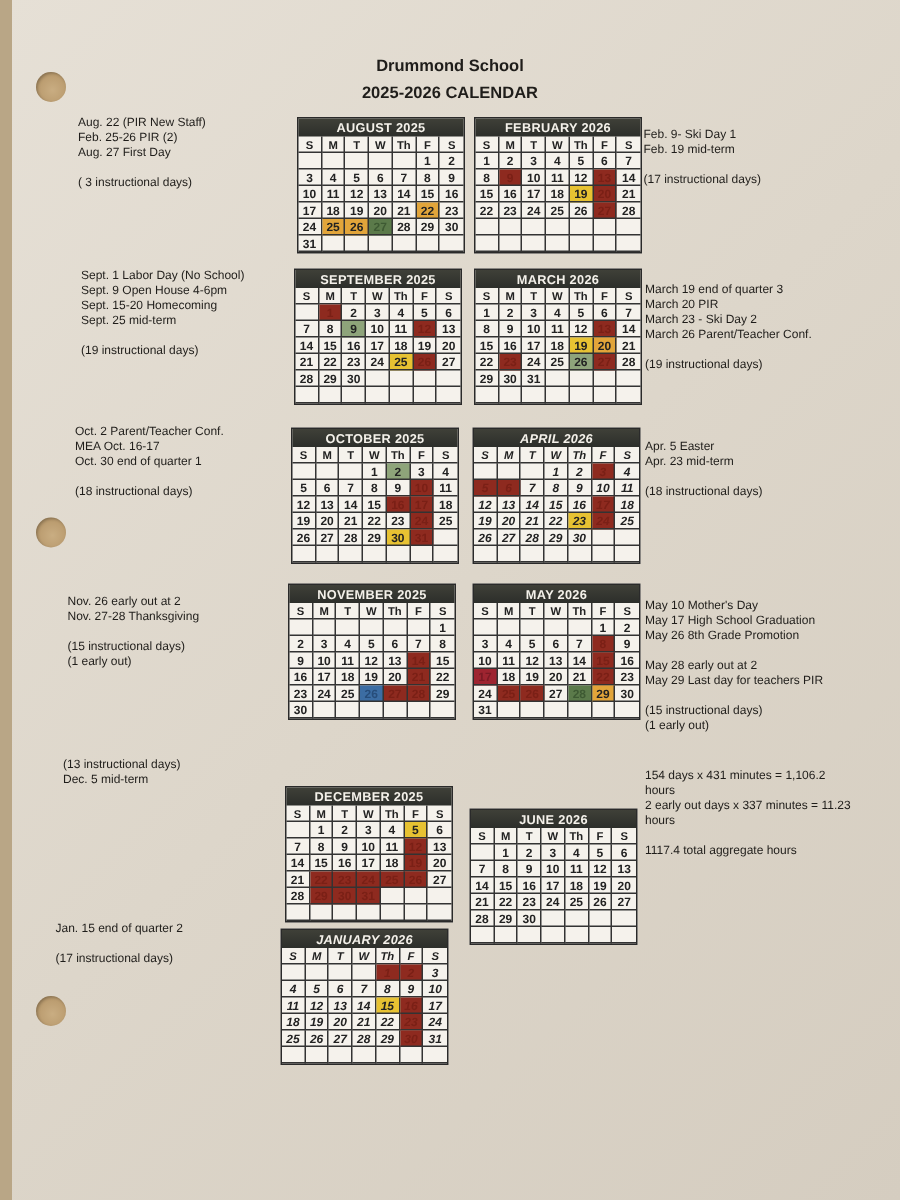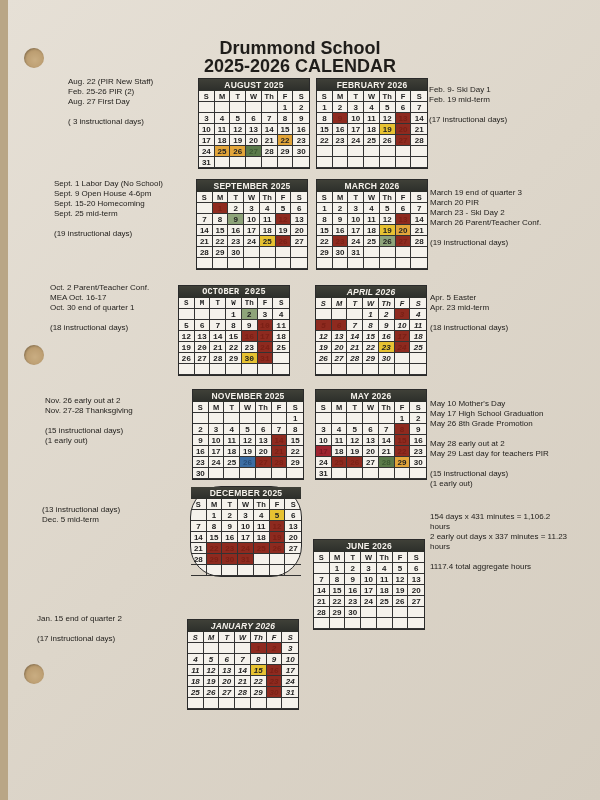--- a/index.html
+++ b/index.html
@@ -7,21 +7,21 @@
     width:600px; height:800px; overflow:hidden;
     background: linear-gradient(135deg,#e6e0d6 0%,#ddd6ca 50%,#d5cdc0 100%);
     font-family: "Liberation Sans", sans-serif;
     color:#1f1d1a;
     position:relative;
   }
   .edge { position:absolute; left:0; top:0; width:8px; height:800px; background:#b9a686; }
   .hole { position:absolute; left:24px; width:20px; height:20px; border-radius:50%;
           background: radial-gradient(circle at 55% 60%, #c9ad82 0%, #b8996c 70%, #a78a60 100%);
           box-shadow: inset 1px 1px 2px rgba(0,0,0,.25); }
-  .title { position:absolute; left:0; width:600px; text-align:center; font-weight:bold; font-size:18px; }
+  .title { position:absolute; left:0; width:600px; text-align:center; font-weight:bold; font-size:11px; }
   .t1 { top:38px; }
   .t2 { top:56px; }
 
   .cal { position:absolute; width:110px; border:1px solid #2a2a2a; background:#f5f2ec; }
   .cal .hdr { background:linear-gradient(#3f4038,#2c2e2a); color:#f4f1ea; font-weight:bold;
               font-size:8.5px; text-align:center; height:12px; line-height:12px; letter-spacing:.2px; }
   .grid { display:grid; grid-template-columns:repeat(7,1fr); }
   .cell { height:11px; line-height:11px; font-size:8px; text-align:center; font-weight:bold;
           border-right:1px solid #333; border-bottom:1px solid #333; box-sizing:border-box; color:#222; }
   .cell:nth-child(7n) { border-right:none; }
@@ -258,21 +258,21 @@
       <div class="cell"></div>
       <div class="cell"></div>
       <div class="cell"></div>
       <div class="cell"></div>
       <div class="cell"></div>
       <div class="cell"></div>
       <div class="cell"></div>
       <div class="cell"></div>
     </div>
   </div>
-<div class="cal" style="left:178px;top:285px;font-family:Liberation Mono, monospace;">
+<div class="cal" style="left:194px;top:285px;">
     <div class="hdr">OCTOBER 2025</div>
     <div class="grid">
       <div class="cell dow">S</div>
       <div class="cell dow">M</div>
       <div class="cell dow">T</div>
       <div class="cell dow">W</div>
       <div class="cell dow">Th</div>
       <div class="cell dow">F</div>
       <div class="cell dow">S</div>
       <div class="cell"></div>
@@ -474,21 +474,21 @@
       <div class="cell">30</div>
       <div class="cell">31</div>
       <div class="cell"></div>
       <div class="cell"></div>
       <div class="cell"></div>
       <div class="cell"></div>
       <div class="cell"></div>
       <div class="cell"></div>
     </div>
   </div>
-<div class="cal" style="left:190px;top:486px;border-radius:31px;">
+<div class="cal" style="left:190px;top:524px;">
     <div class="hdr">DECEMBER 2025</div>
     <div class="grid">
       <div class="cell dow">S</div>
       <div class="cell dow">M</div>
       <div class="cell dow">T</div>
       <div class="cell dow">W</div>
       <div class="cell dow">Th</div>
       <div class="cell dow">F</div>
       <div class="cell dow">S</div>
       <div class="cell"></div>
@@ -637,21 +637,21 @@
       <div class="cell"></div>
       <div class="cell"></div>
       <div class="cell"></div>
       <div class="cell"></div>
       <div class="cell"></div>
       <div class="cell"></div>
       <div class="cell"></div>
     </div>
   </div>
 
-<div class="note" style="left:68px;top:77px;">
+<div class="note" style="left:52px;top:77px;">
     <div>Aug. 22 (PIR New Staff)</div>
     <div>Feb. 25-26 PIR (2)</div>
     <div>Aug. 27 First Day</div>
     <div class="gap"></div>
     <div>( 3 instructional days)</div>
   </div>
 <div class="note" style="left:54px;top:179px;">
     <div>Sept. 1 Labor Day (No School)</div>
     <div>Sept. 9 Open House 4-6pm</div>
     <div>Sept. 15-20 Homecoming</div>

